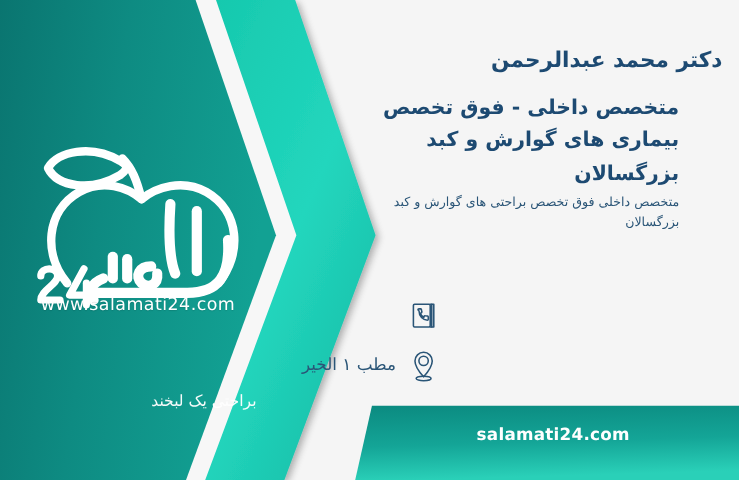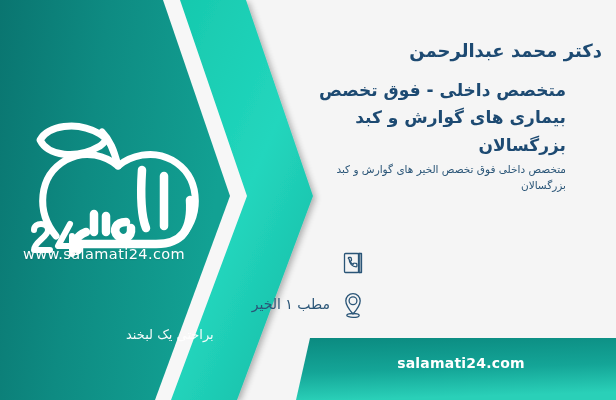--- a/index.html
+++ b/index.html
@@ -17,21 +17,21 @@
   .bg-layer{position:absolute;inset:0;}
   .bg-layer svg{display:block;width:616px;height:400px;}
 
   
   #logo{
     position:absolute;left:14px;top:104px;width:212px;height:172px;
     pointer-events:none;
   }
   #logo svg{display:block;width:212px;height:172px;}
   .logo-url{
-    position:absolute;left:9px;top:246px;width:190px;
+    position:absolute;left:20px;top:246px;width:190px;
     text-align:center;color:#ffffff;
     font-family:"DejaVu Sans","Liberation Sans",sans-serif;
     font-size:14.5px;letter-spacing:.4px;direction:ltr;
     text-shadow:0 1px 1px rgba(0,0,0,.12);
   }
   .logo-tag{
     position:absolute;left:112px;top:223px;width:112px;
     text-align:left;color:#ffffff;font-size:13px;
     direction:rtl;letter-spacing:.6px;opacity:.96;
   }
@@ -169,21 +169,21 @@
       </g>
     </svg>
     <div class="logo-tag">براحتی یک لبخند</div>
   </div>
 
   <div class="logo-url">www.salamati24.com</div>
 
   <div id="textblock">
     <h1 class="doc-name">دکتر محمد عبدالرحمن</h1>
     <p class="doc-spec">متخصص داخلی - فوق تخصص بیماری های گوارش و کبد بزرگسالان</p>
-    <p class="doc-spec-sub">متخصص داخلی فوق تخصص الخیر های گوارش و کبد بزرگسالان</p>
+    <p class="doc-spec-sub">متخصص داخلی فوق تخصص براحتی های گوارش و کبد بزرگسالان</p>
   </div>
 
   <div id="contacts">
 
     <div class="crow" style="justify-content:flex-start;padding-right:226px;">
       <span class="cicon">
         <svg width="26" height="26" viewBox="0 0 26 26" fill="none" stroke="#2a5577" stroke-width="1.3" stroke-linejoin="round" stroke-linecap="round">
           <rect x="4.5" y="3.5" width="14" height="19" rx="1"></rect>
           <path d="M18.5,3.5 L21.5,3.5 L21.5,22.5 L18.5,22.5"></path>
           <path d="M19.8,3.5 L19.8,22.5"></path>

